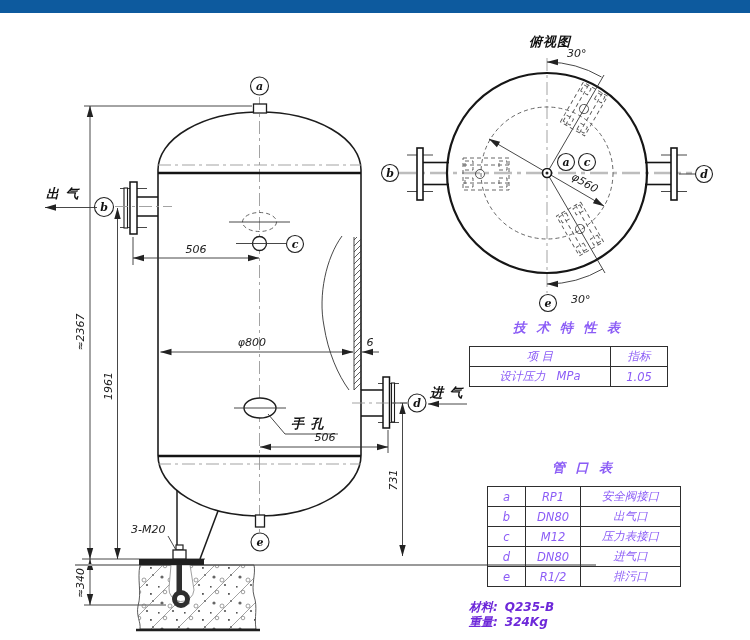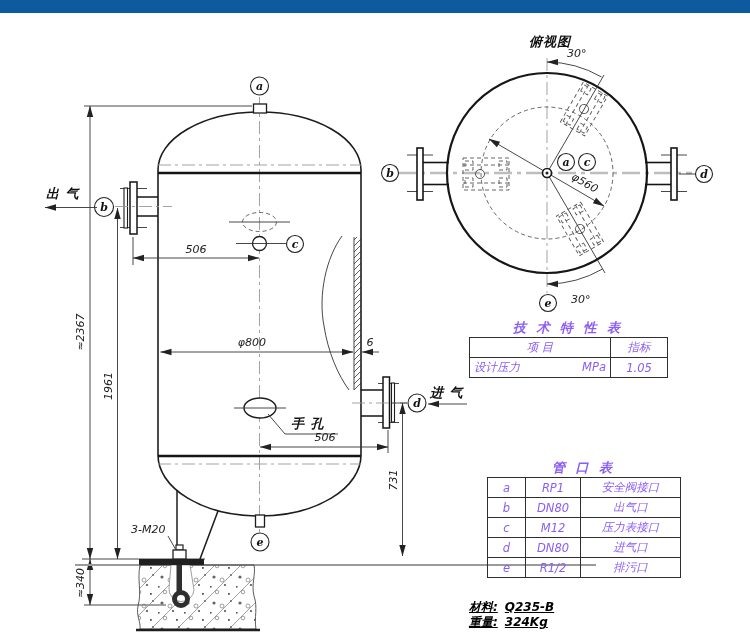--- a/index.html
+++ b/index.html
@@ -17,28 +17,28 @@
   .hid{stroke:#555;stroke-width:0.9;stroke-dasharray:4 3;fill:none;}
   .wfill{fill:#fff;}
   .dim-text{font:italic 11px "DejaVu Sans",sans-serif;fill:#1a1a1a;}
   .cn-label{font:italic bold 13px "DejaVu Sans",sans-serif;fill:#111;letter-spacing:1px;}
   .balloon{stroke:#222;stroke-width:1.1;fill:#fff;}
   .balloon-text{font:italic bold 11px "DejaVu Serif",serif;fill:#111;}
 
   .tbl{position:absolute;color:#8b5cf6;}
   .tbl-title{font:italic bold 13px "DejaVu Sans",sans-serif;text-align:center;
              letter-spacing:3px;height:15px;line-height:14px;}
-  table{border-collapse:collapse;table-layout:fixed;margin-top:1px;}
+  table{border-collapse:collapse;table-layout:fixed;margin-top:10px;}
   td,th{border:1px solid #2e2e2e;font:italic 11.5px "DejaVu Sans",sans-serif;
         padding:0;height:19px;text-align:center;overflow:hidden;white-space:nowrap;}
   table{border:1.5px solid #222;}
   .c-item{text-align:left;}
-  .c-item .cellflex{display:flex;justify-content:space-between;padding:0 4px 0 4px;gap:11px;}
-  .notes{position:absolute;font:italic bold 12px "DejaVu Sans",sans-serif;color:#000000;
-         line-height:15px;text-decoration:underline;}
+  .c-item .cellflex{display:flex;justify-content:center;padding:0 4px 0 4px;gap:11px;}
+  .notes{position:absolute;font:italic bold 12px "DejaVu Sans",sans-serif;color:#6d28d9;
+         line-height:15px;}
   .notes .v{font-weight:bold;margin-left:7px;}
 </style>
 </head>
 <body>
 
 <div id="stage">
   <div class="top-bar"></div>
 
   <svg width="750" height="640" viewBox="0 0 750 640">
     <defs>

